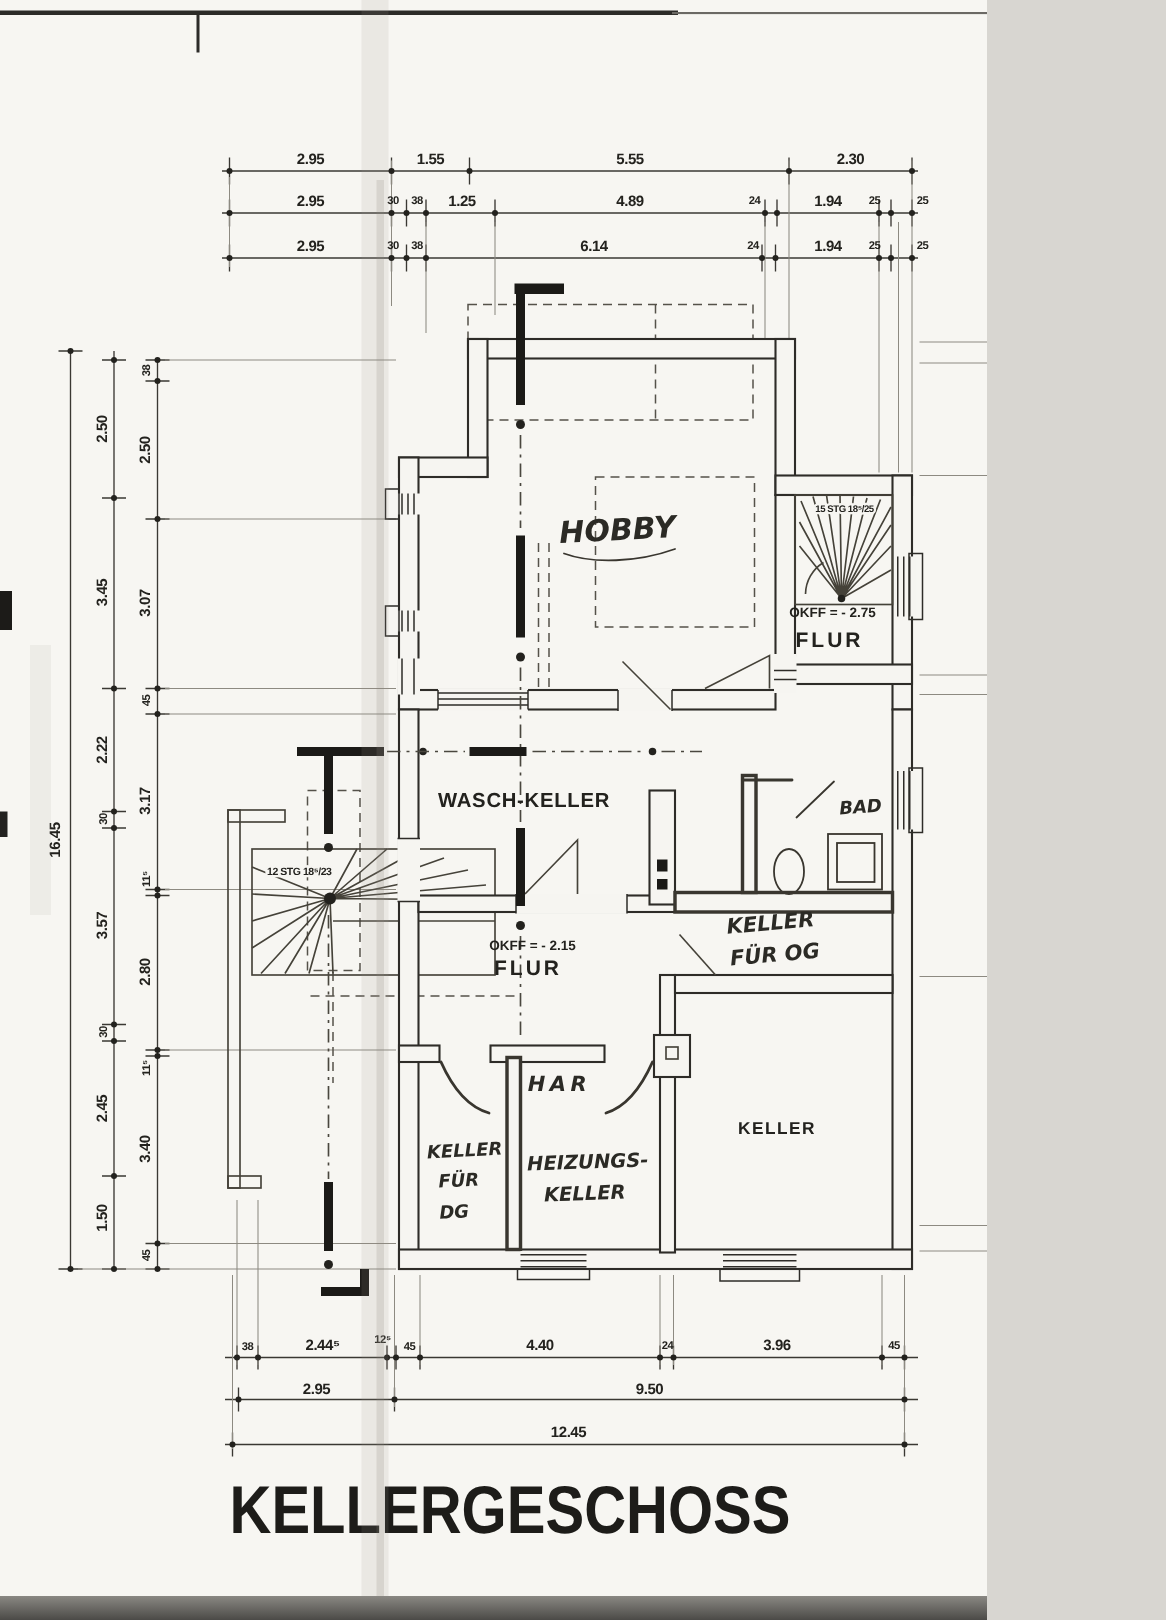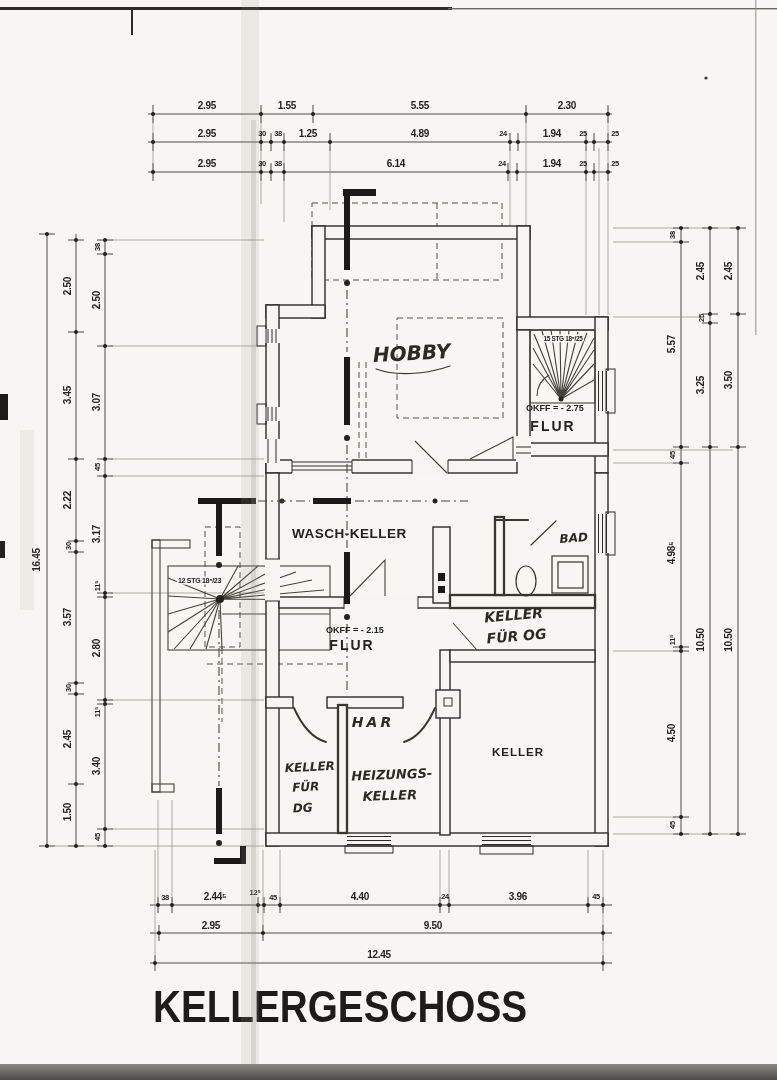--- a/index.html
+++ b/index.html
@@ -1,16 +1,16 @@
 <!DOCTYPE html>
 <html><head>
 <meta charset="utf-8">
 <style>
   html,body{margin:0;padding:0;background:#d8d6d1;}
-  #page{position:relative;width:777px;height:1080px;background:#f7f6f2;overflow:hidden;
+  #page{position:relative;width:658px;height:1080px;background:#f7f6f2;overflow:hidden;
         font-family:"Liberation Sans",sans-serif;}
   svg{position:absolute;left:0;top:0;}
   
   .wall{fill:#f6f5f1;stroke:#2e2c28;stroke-width:1.4;}
   .hwall{fill:#f6f5f1;stroke:#39362f;stroke-width:2.3;}
   .solid{fill:#1b1a17;stroke:none;}
   .thin{fill:none;stroke:#454239;stroke-width:1.1;}
   .hand{fill:none;stroke:#39362f;stroke-width:1.9;stroke-linecap:round;}
   .hand2{fill:none;stroke:#39362f;stroke-width:1.2;stroke-linecap:round;}
   .dash{fill:none;stroke:#55524a;stroke-width:1;stroke-dasharray:6 4;}

